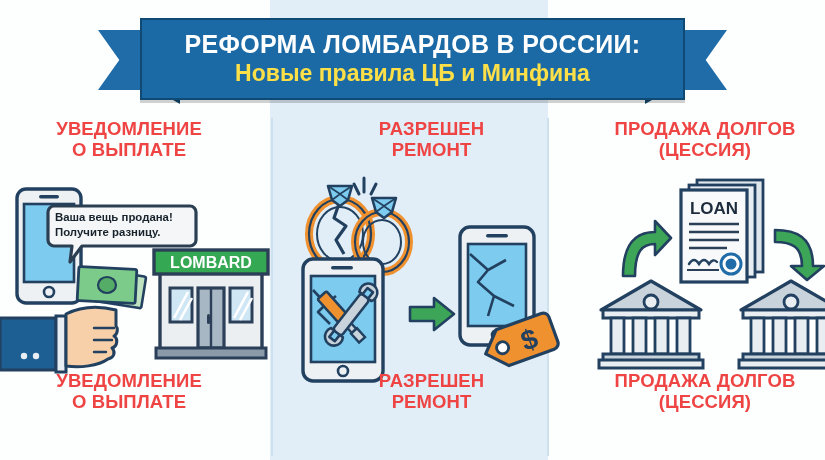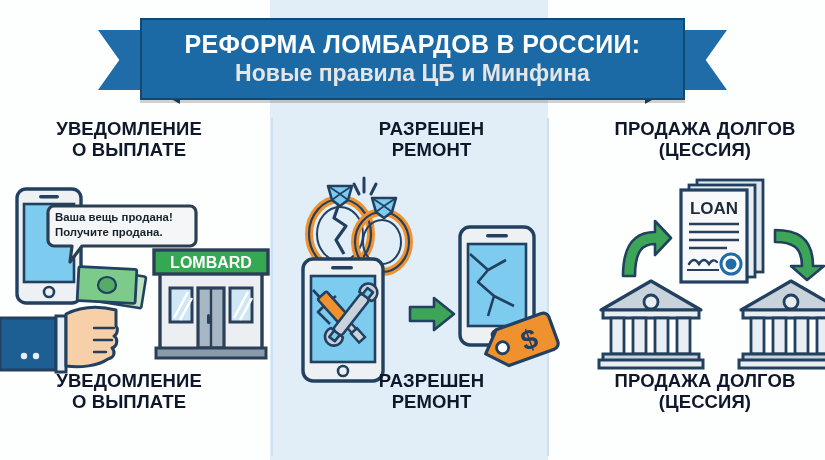--- a/index.html
+++ b/index.html
@@ -33,33 +33,33 @@
     background:#1b6aa5;border:2px solid #0e4straight;
     border:2px solid #0e4a73;box-sizing:border-box;
     display:flex;flex-direction:column;justify-content:center;
     box-shadow:0 3px 0 rgba(0,0,0,.18);
   }
   .ribbon-main .t1{
     color:#ffffff;font-weight:bold;font-size:25px;letter-spacing:.3px;
     line-height:1.05;text-align:center;white-space:nowrap;
   }
   .ribbon-main .t2{
-    color:#e5e5e5;font-weight:bold;font-size:23px;
+    color:#fde047;font-weight:bold;font-size:23px;
     line-height:1.15;margin-top:3px;text-align:center;white-space:nowrap;
   }
 
   
   .cols{position:absolute;left:0;top:112px;width:825px;height:348px;display:flex;}
   .col{position:relative;width:275px;height:348px;}
   .col.c1{width:271px;}
   .col.c2{width:322px;margin-left:20px;}
   .col.c3{width:252px;}
 
   .cap{
-    text-align:center;color:#0f172a;font-weight:bold;font-size:18.5px;
+    text-align:center;color:#ef4444;font-weight:bold;font-size:18.5px;
     line-height:1.14;letter-spacing:.1px;white-space:pre-line;
   }
   .cap.top{position:absolute;left:0;right:0;top:6px;}
   .cap.bottom{position:absolute;left:0;right:0;bottom:48px;}
 
   .art{position:absolute;left:0;right:0;top:62px;height:208px;}
 
   
   .abs{position:absolute;}
   svg{display:block;overflow:visible;}
@@ -97,21 +97,21 @@
           <rect x="10" y="18" width="50" height="78" fill="#7ecbf0" stroke="#22405f" stroke-width="2.6"></rect>
           <rect x="25" y="9" width="20" height="3.4" rx="1.7" fill="#22405f"></rect>
           <circle cx="35" cy="106" r="5" fill="#eef1f4" stroke="#22405f" stroke-width="2.6"></circle>
         </svg>
 
         <svg class="abs" style="left:46px;top:28px;" width="152" height="68" viewBox="0 0 152 68">
           <path d="M8 4 H144 a6 6 0 0 1 6 6 V38 a6 6 0 0 1 -6 6 H36 L24 60 L26 44 H8 a6 6 0 0 1 -6 -6 V10 a6 6 0 0 1 6 -6 Z" fill="#f4f6f7" stroke="#2b3f52" stroke-width="3.2" stroke-linejoin="round"></path>
         </svg>
         <div class="abs" style="left:55px;top:36px;width:140px;color:#17222c;font-size:11.4px;line-height:1.32;font-weight:bold;">
           <div>Ваша вещь продана!</div>
-          <div>Получите продана.</div>
+          <div>Получите разницу.</div>
         </div>
 
         <svg class="abs" style="left:0px;top:92px;" width="160" height="106" viewBox="0 0 160 106">
 
           <g>
             <rect x="86" y="6" width="58" height="32" rx="2" transform="rotate(9 115 22)" fill="#bfe3c1" stroke="#22405f" stroke-width="2.6"></rect>
             <rect x="78" y="2" width="58" height="34" rx="2" transform="rotate(3 107 19)" fill="#7dcb8b" stroke="#22405f" stroke-width="2.8"></rect>
             <ellipse cx="107" cy="19" rx="9" ry="8" fill="#55ac66" stroke="#22405f" stroke-width="2.2"></ellipse>
           </g>
 

